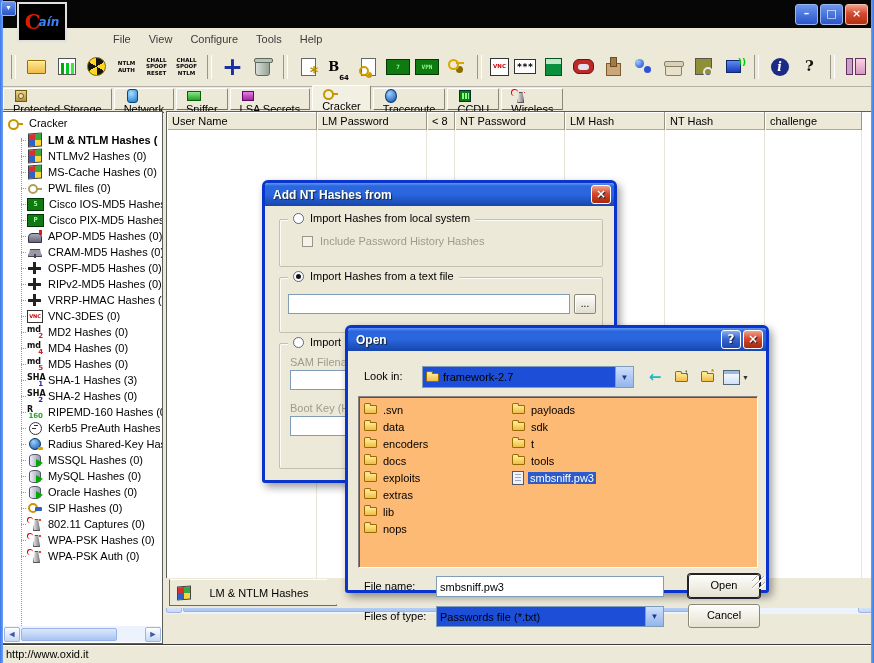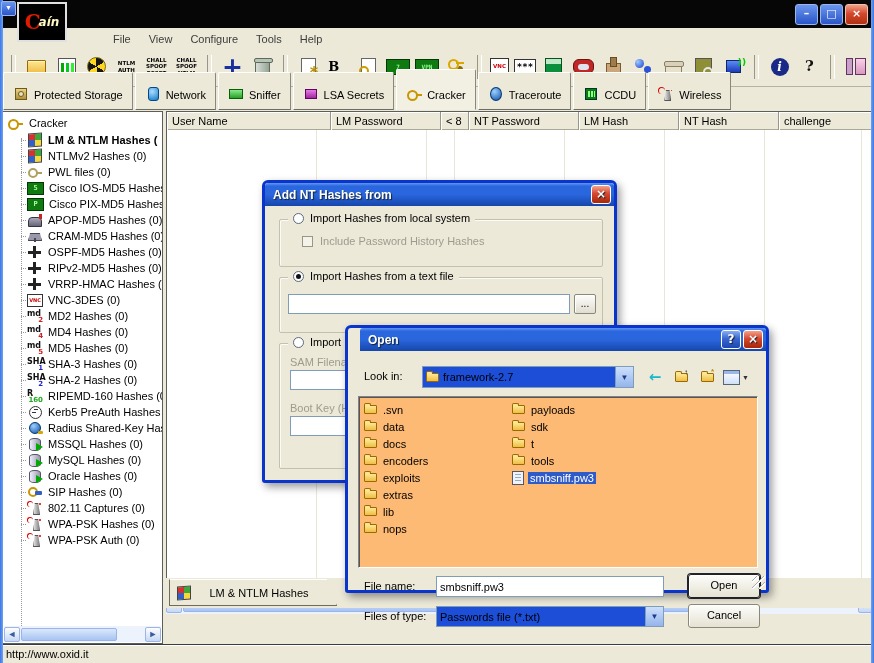--- a/index.html
+++ b/index.html
@@ -8,21 +8,21 @@
   .edge-l,.edge-r{position:absolute;top:0;bottom:0;width:3px;background:linear-gradient(90deg,#3a77e8,#6fa0f2);z-index:40;}
   .edge-l{left:0}.edge-r{right:0;background:linear-gradient(90deg,#6fa0f2,#3a77e8)}
 
   
   .titlebar{position:absolute;left:0;top:0;width:874px;height:28px;background:#060606;}
   .winmenu-btn{position:absolute;left:1px;top:1px;width:13px;height:13px;background:linear-gradient(#6b96ef,#2a55c8);
                border:1px solid #9ab6f0;border-radius:2px;color:#fff;font-size:7px;line-height:11px;text-align:center;z-index:45;}
   .logo{position:absolute;left:17px;top:2px;width:46px;height:36px;background:#000;border:2px solid #e0e0e0;
         display:flex;align-items:center;justify-content:center;z-index:50;}
   .logo-c{color:#e11b00;font:bold 20px/1 "DejaVu Serif",serif;}
-  .logo-ain{color:#fef9c3;font:italic bold 12px/1 "DejaVu Sans",sans-serif;margin-left:-2px;text-align:center;}
+  .logo-ain{color:#3b82f6;font:italic bold 12px/1 "DejaVu Sans",sans-serif;margin-left:-2px;text-align:center;}
   .win-btns{position:absolute;right:6px;top:4px;display:flex;gap:2px;}
   .wbtn{width:21px;height:19px;border:1px solid #9ab6f0;border-radius:3px;color:#fff;text-align:center;
         font:bold 11px/17px "DejaVu Sans",sans-serif;background:linear-gradient(#6b96ef,#2a55c8);}
   .wbtn.close{background:linear-gradient(#f0a088,#d4492f 45%,#b23010);border-color:#f0c0b0;}
 
   
   .menubar{position:absolute;left:0;top:28px;width:874px;height:19px;display:flex;align-items:flex-end;padding-left:104px;box-sizing:border-box;color:#3c3c3c;}
   .menu-item{padding:2px 9px;}
   .toolbar{position:absolute;left:0;top:47px;width:874px;height:40px;display:flex;align-items:center;padding-left:8px;
            box-sizing:border-box;gap:5px;border-bottom:1px solid #b5b2a5;}
@@ -65,22 +65,22 @@
   .tbi-remote::before{content:"";width:13px;height:11px;background:linear-gradient(#5a8cf8,#1c3cb8);border:1px solid #102868;}
   .tbi-remote::after{content:"))";position:absolute;right:0;top:4px;color:#0c0;font:bold 9px/1 "DejaVu Sans",sans-serif;}
   .tbi-info{border-radius:50%;}
   .tbi-info .t1{width:18px;height:18px;border-radius:50%;background:#1b2a86;color:#fff;font:italic bold 12px/18px "DejaVu Serif",serif;text-align:center;display:block;}
   .tbi-help .t1{font:bold 15px/1 "DejaVu Serif",serif;color:#111;}
   .tbi-exit::before{content:"";width:5px;height:15px;background:#c9a0c9;border:1px solid #633363;}
   .tbi-exit::after{content:"";width:9px;height:15px;background:linear-gradient(#fbd0e8,#d898c0);border:1px solid #633363;margin-left:2px;}
 
   
   .tabbar{position:absolute;left:0;top:87px;width:874px;height:23px;display:flex;align-items:flex-end;padding-left:3px;gap:2px;box-sizing:border-box;}
-  .tab{height:20px;display:flex;align-items:flex-end;padding:8px 9px;background:#ece9d8;
-       border:1px solid;border-color:#fff #8a887a #6e6c60 #fff;border-radius:2px 2px 0 0;white-space:nowrap;}
+  .tab{height:20px;display:flex;align-items:flex-start;padding:0 9px;background:#ece9d8;
+       border:1px solid;border-color:#fff #8a887a #6e6c60 #fff;border-radius:2px 2px 0 0;white-space:nowrap;flex-direction:column;}
   .tab.active{height:23px;background:#f2f0e2;border-bottom-color:#f2f0e2;font-weight:400;}
   .tic{width:16px;height:14px;margin-right:5px;position:relative;flex:none;}
   .tic-safe::before{content:"";position:absolute;inset:1px 2px;background:linear-gradient(#e8d28a,#b09040);border:1px solid #705c10;}
   .tic-safe::after{content:"";position:absolute;left:5px;top:4px;width:4px;height:4px;border:1px solid #705c10;border-radius:50%;background:#e8e0c0;}
   .tic-network::before{content:"";position:absolute;left:3px;top:0;width:9px;height:12px;background:radial-gradient(circle at 35% 30%,#aaddff,#1478c8);border:1px solid #004988;border-radius:3px;}
   .tic-sniffer::before{content:"";position:absolute;inset:2px 1px;background:linear-gradient(#88e888,#28a028);border:1px solid #066006;}
   .tic-lsa::before{content:"";position:absolute;inset:2px 2px;background:linear-gradient(#e87ae8,#a028a0);border:1px solid #600660;}
   .tic-key::before{content:"";position:absolute;left:1px;top:3px;width:7px;height:7px;border:2px solid #c89600;border-radius:50%;}
   .tic-key::after{content:"";position:absolute;left:10px;top:7px;width:6px;height:2px;background:#c89600;box-shadow:3px 2px 0 -1px #c89600;}
   .tic-globe::before{content:"";position:absolute;inset:0 2px;border-radius:50%;background:radial-gradient(circle at 35% 30%,#9cd0ff,#1050a8);border:1px solid #003878;}
@@ -412,20 +412,27 @@
     <span class="trow-label">LM &amp; NTLM Hashes (</span>
   </div>
         <div class="trow">
     <span class="ti ti-win">
       <span class="ti-t1"></span>
       <span class="ti-t2"></span>
     </span>
     <span class="trow-label">NTLMv2 Hashes (0)</span>
   </div>
         <div class="trow">
+    <span class="ti ti-win">
+      <span class="ti-t1"></span>
+      <span class="ti-t2"></span>
+    </span>
+    <span class="trow-label">MS-Cache Hashes (0)</span>
+  </div>
+        <div class="trow">
     <span class="ti ti-pwl">
       <span class="ti-t1"></span>
       <span class="ti-t2"></span>
     </span>
     <span class="trow-label">PWL files (0)</span>
   </div>
         <div class="trow">
     <span class="ti ti-lcd">
       <span class="ti-t1">5</span>
       <span class="ti-t2"></span>
@@ -500,21 +507,21 @@
       <span class="ti-t1">md</span>
       <span class="ti-t2 c-red">5</span>
     </span>
     <span class="trow-label">MD5 Hashes (0)</span>
   </div>
         <div class="trow">
     <span class="ti ti-txt">
       <span class="ti-t1">SHA</span>
       <span class="ti-t2 c-blue">1</span>
     </span>
-    <span class="trow-label">SHA-3 Hashes (0)</span>
+    <span class="trow-label">SHA-1 Hashes (3)</span>
   </div>
         <div class="trow">
     <span class="ti ti-txt">
       <span class="ti-t1">SHA</span>
       <span class="ti-t2 c-blue">2</span>
     </span>
     <span class="trow-label">SHA-2 Hashes (0)</span>
   </div>
         <div class="trow">
     <span class="ti ti-txt">
@@ -589,21 +596,21 @@
       </div>
     <div class="sb tree-sb">
       <div class="sb-btn">◄</div>
       <div class="sb-thumb"></div>
       <div class="sb-btn" style="margin-left:auto">►</div>
     </div>
   </div>
 
   <div class="main-pane">
     <div class="hrow">
-        <div class="hcell" style="width: 164px;">
+        <div class="hcell" style="width: 150px;">
     <span>User Name</span>
   </div>
         <div class="hcell" style="width: 110px;">
     <span>LM Password</span>
   </div>
         <div class="hcell" style="width: 28px;">
     <span>&lt; 8</span>
   </div>
         <div class="hcell" style="width: 110px;">
     <span>NT Password</span>
@@ -677,21 +684,21 @@
         <span class="radio"></span>
         <span>Import H</span>
       </div>
       <div class="gray" style="position:absolute;left:10px;top:12px;">SAM Filena</div>
       <input class="xp-input" style="position: absolute; left: 10px; top: 26px; width: 300px; height: 20px;">
       <div class="gray" style="position:absolute;left:10px;top:58px;">Boot Key (H</div>
       <input class="xp-input" style="position: absolute; left: 10px; top: 72px; width: 300px; height: 20px;">
     </div>
   </div>
 
-  <div class="xp-dlg" style="left:345px;top:325px;width:424px;height:268px;z-index:20;padding-left:12px;">
+  <div class="xp-dlg" style="left:345px;top:325px;width:424px;height:268px;z-index:20;">
     <div class="xp-title">
       <span>Open</span>
       <span class="spacer"></span>
       <div class="tbtn blue">?</div>
       <div class="tbtn red">×</div>
     </div>
 
     <span style="position:absolute;left:16px;top:42px;">Look in:</span>
     <div class="combo" style="left:74px;top:38px;width:212px;height:22px;">
       <span class="fold"></span>
@@ -719,25 +726,25 @@
           <div class="fitem">
     <span class="fold"></span>
     <span class="flabel">.svn</span>
   </div>
           <div class="fitem">
     <span class="fold"></span>
     <span class="flabel">data</span>
   </div>
           <div class="fitem">
     <span class="fold"></span>
+    <span class="flabel">encoders</span>
+  </div>
+          <div class="fitem">
+    <span class="fold"></span>
     <span class="flabel">docs</span>
-  </div>
-          <div class="fitem">
-    <span class="fold"></span>
-    <span class="flabel">encoders</span>
   </div>
           <div class="fitem">
     <span class="fold"></span>
     <span class="flabel">exploits</span>
   </div>
           <div class="fitem">
     <span class="fold"></span>
     <span class="flabel">extras</span>
   </div>
           <div class="fitem">

